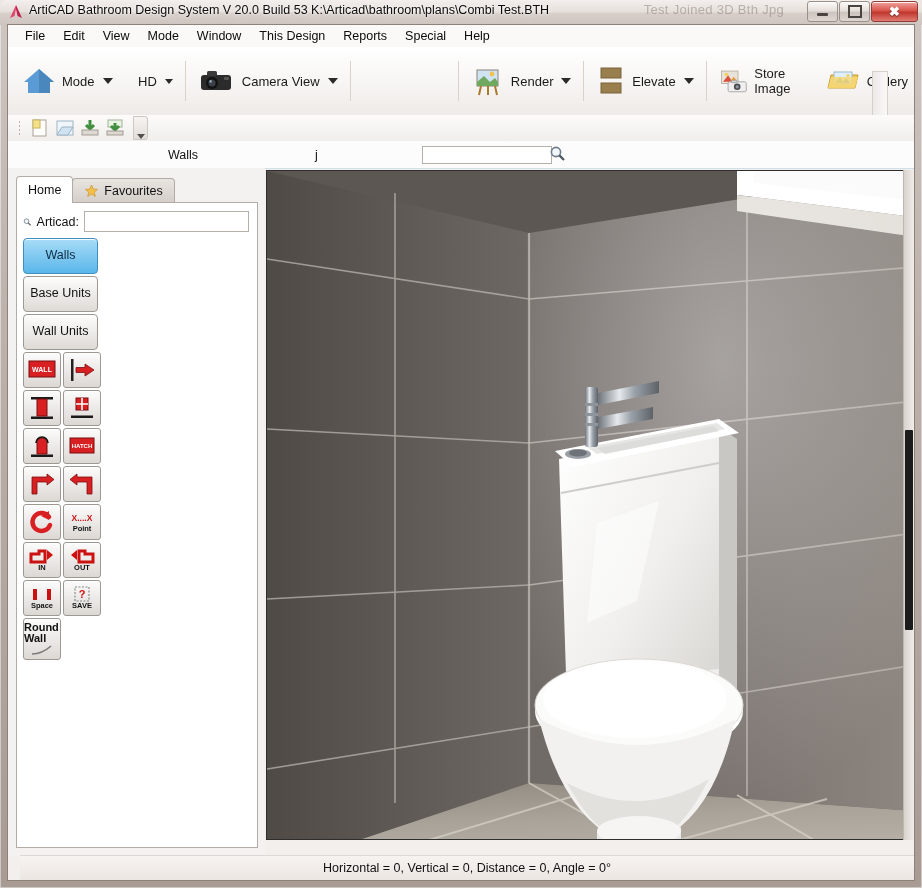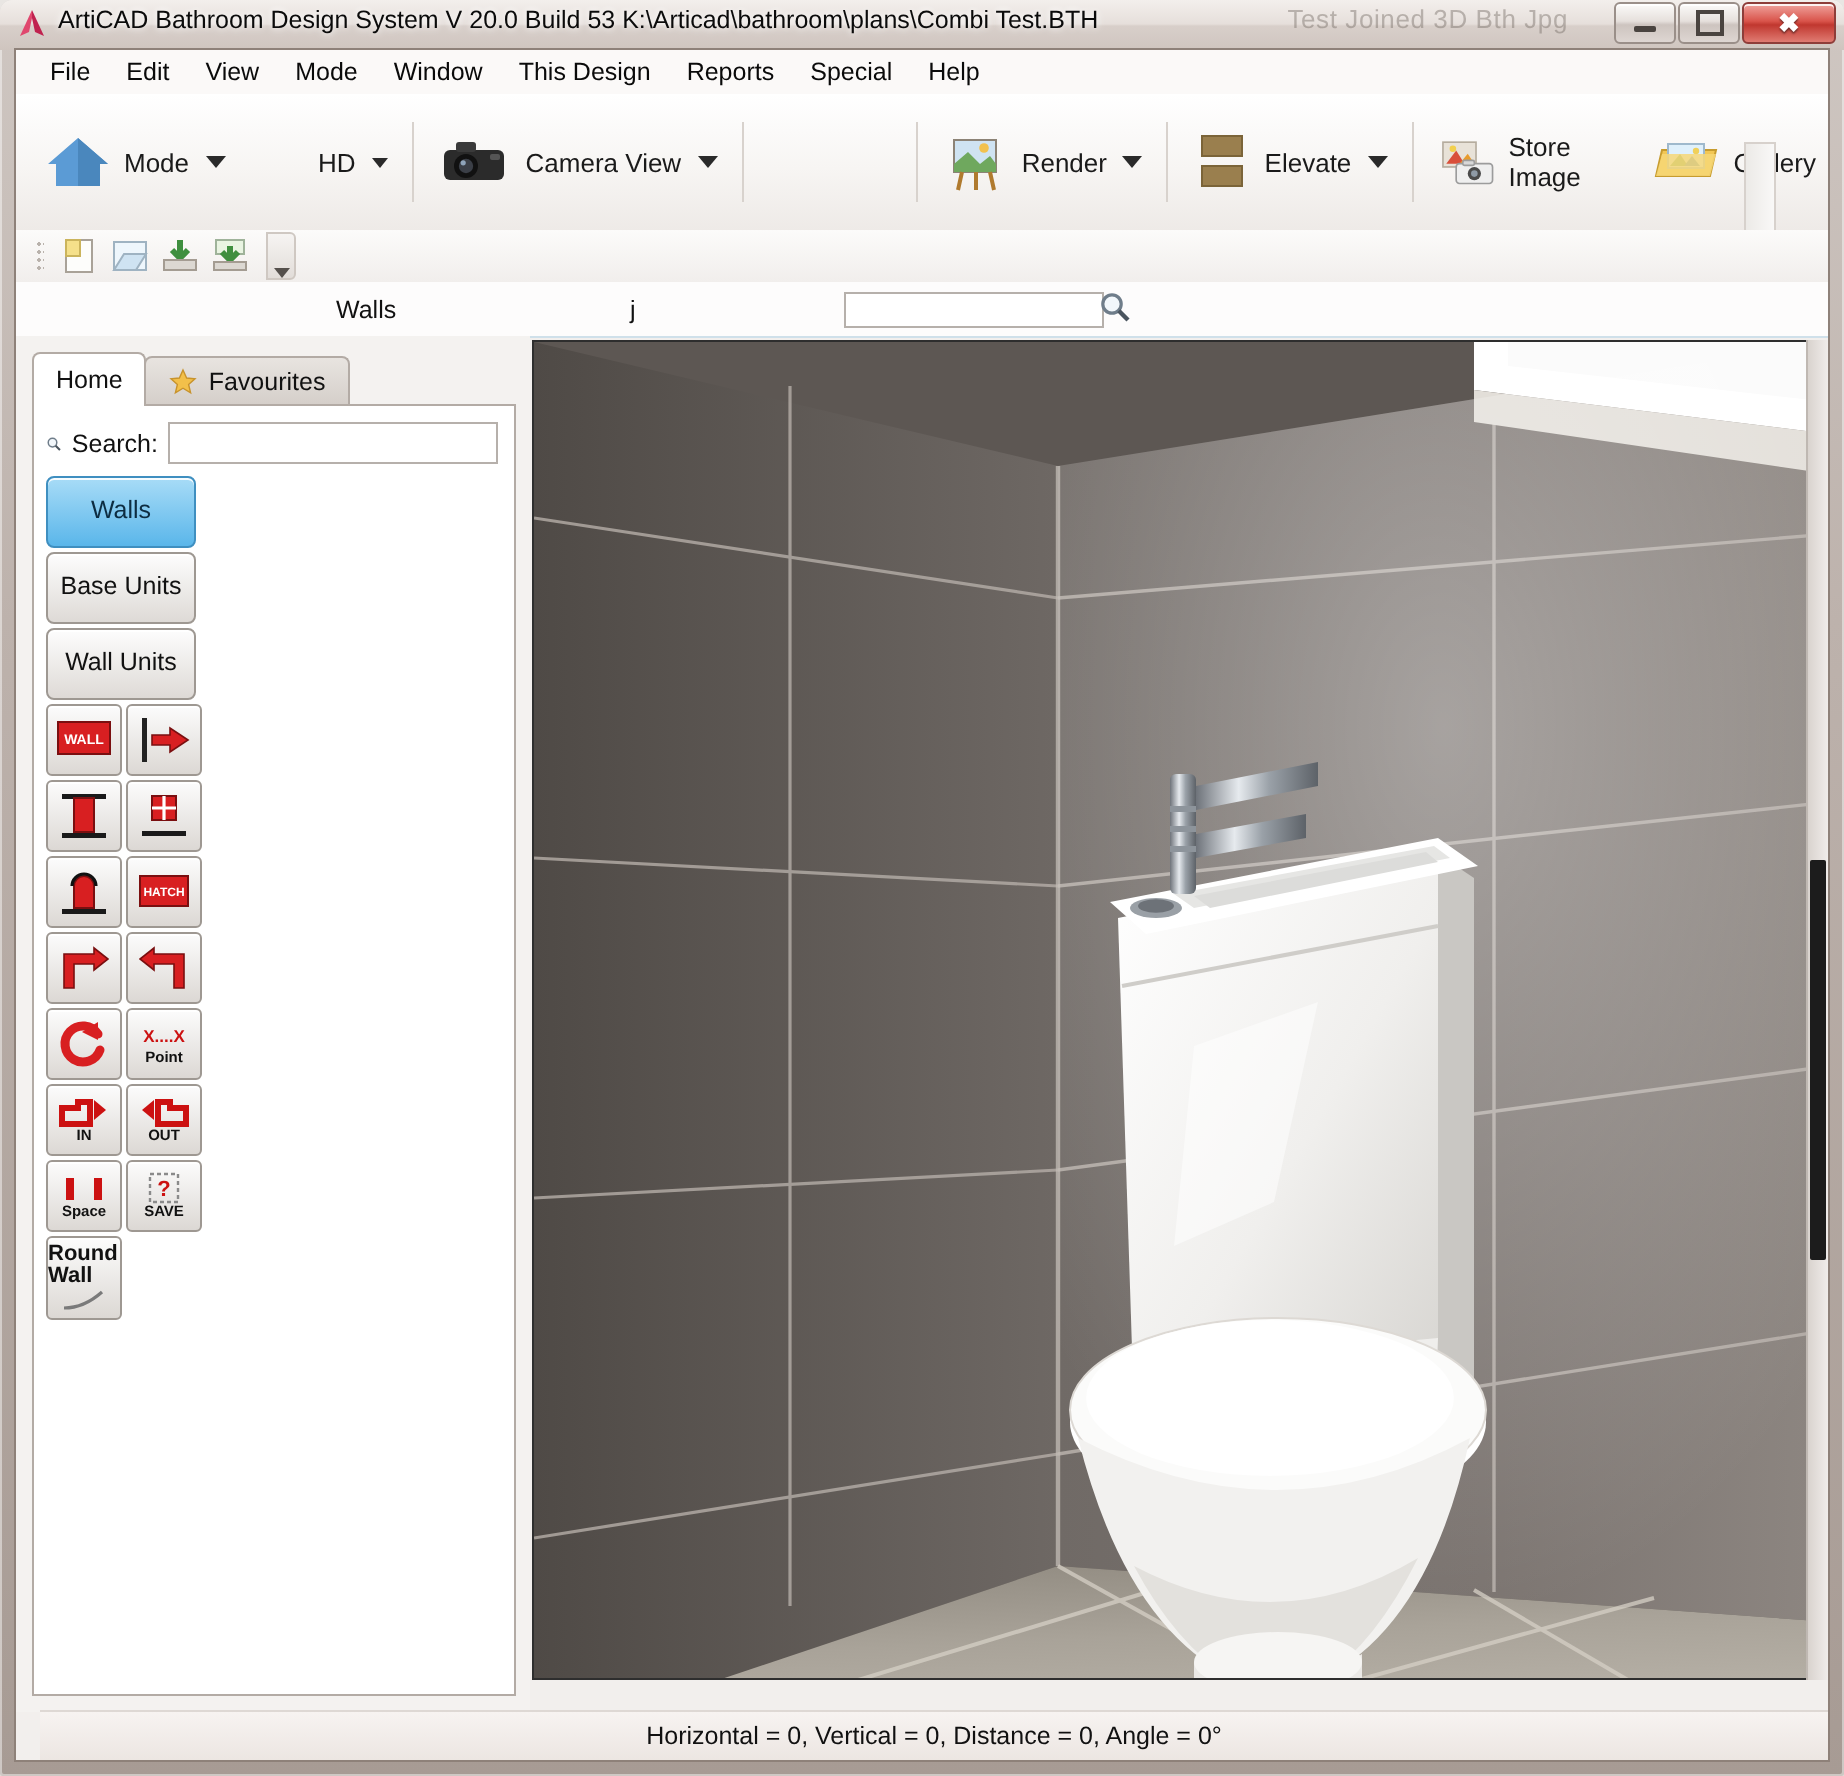--- a/index.html
+++ b/index.html
@@ -266,21 +266,21 @@
         <div class="rb-item">
           <svg width="34" height="30" viewBox="0 0 34 30">
             <path d="M17 3 L32 16 L28 16 L28 27 L6 27 L6 16 L2 16 Z" fill="#5b9bd5"></path>
             <path d="M17 3 L32 16 L28 16 L28 27 L17 27 Z" fill="#4a87bd"></path>
           </svg>
           <span class="rb-label">Mode</span>
           <span class="rb-caret"></span>
         </div>
       </div>
 
-      <div class="rb-group" style="left:124px;margin-left:21px;">
+      <div class="rb-group" style="left:124px;">
         <div class="rb-item">
           <span class="rb-label">HD</span>
           <span class="rb-caret sm"></span>
         </div>
         <div class="rb-sep"></div>
         <div class="rb-item">
           <svg width="38" height="28" viewBox="0 0 38 28">
             <rect x="3" y="8" width="30" height="15" rx="3" fill="#2b2b2b"></rect>
             <rect x="9" y="4" width="10" height="5" rx="1.5" fill="#3a3a3a"></rect>
             <circle cx="14" cy="16" r="6" fill="#111"></circle>
@@ -401,21 +401,21 @@
           <span>Favourites</span>
         </div>
       </div>
 
       <div class="panel-body">
         <div class="search-row">
           <svg width="14" height="14" viewBox="0 0 17 17">
             <circle cx="7" cy="7" r="4.6" fill="#f2f7fb" stroke="#6f7d8a" stroke-width="1.6"></circle>
             <line x1="10.4" y1="10.4" x2="15" y2="15" stroke="#4a545e" stroke-width="2.2"></line>
           </svg>
-          <span class="search-lbl">Search:</span>
+          <span class="search-lbl">Articad:</span>
           <input class="search-box" type="text" value="" style="">
         </div>
 
         <div class="cat-list">
           <div class="cat-btn active">Walls</div>
           <div class="cat-btn">Base Units</div>
           <div class="cat-btn">Wall Units</div>
         </div>
 
         <div class="tool-grid">

